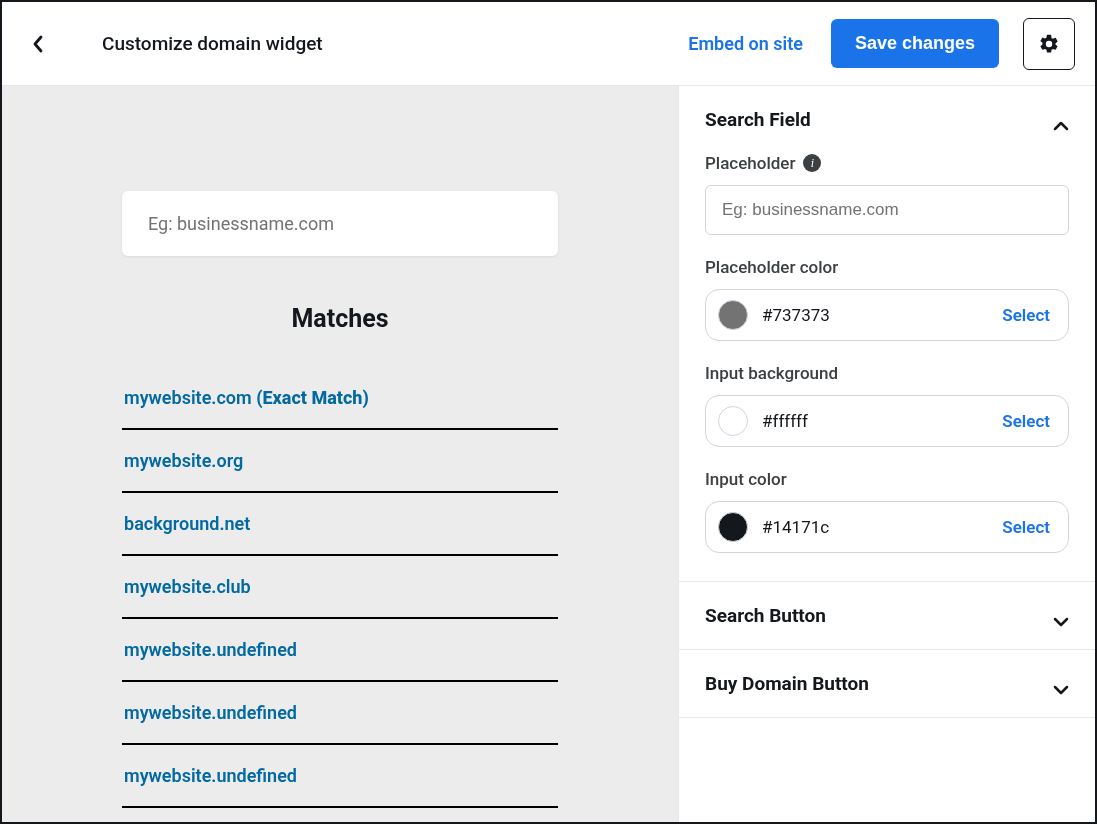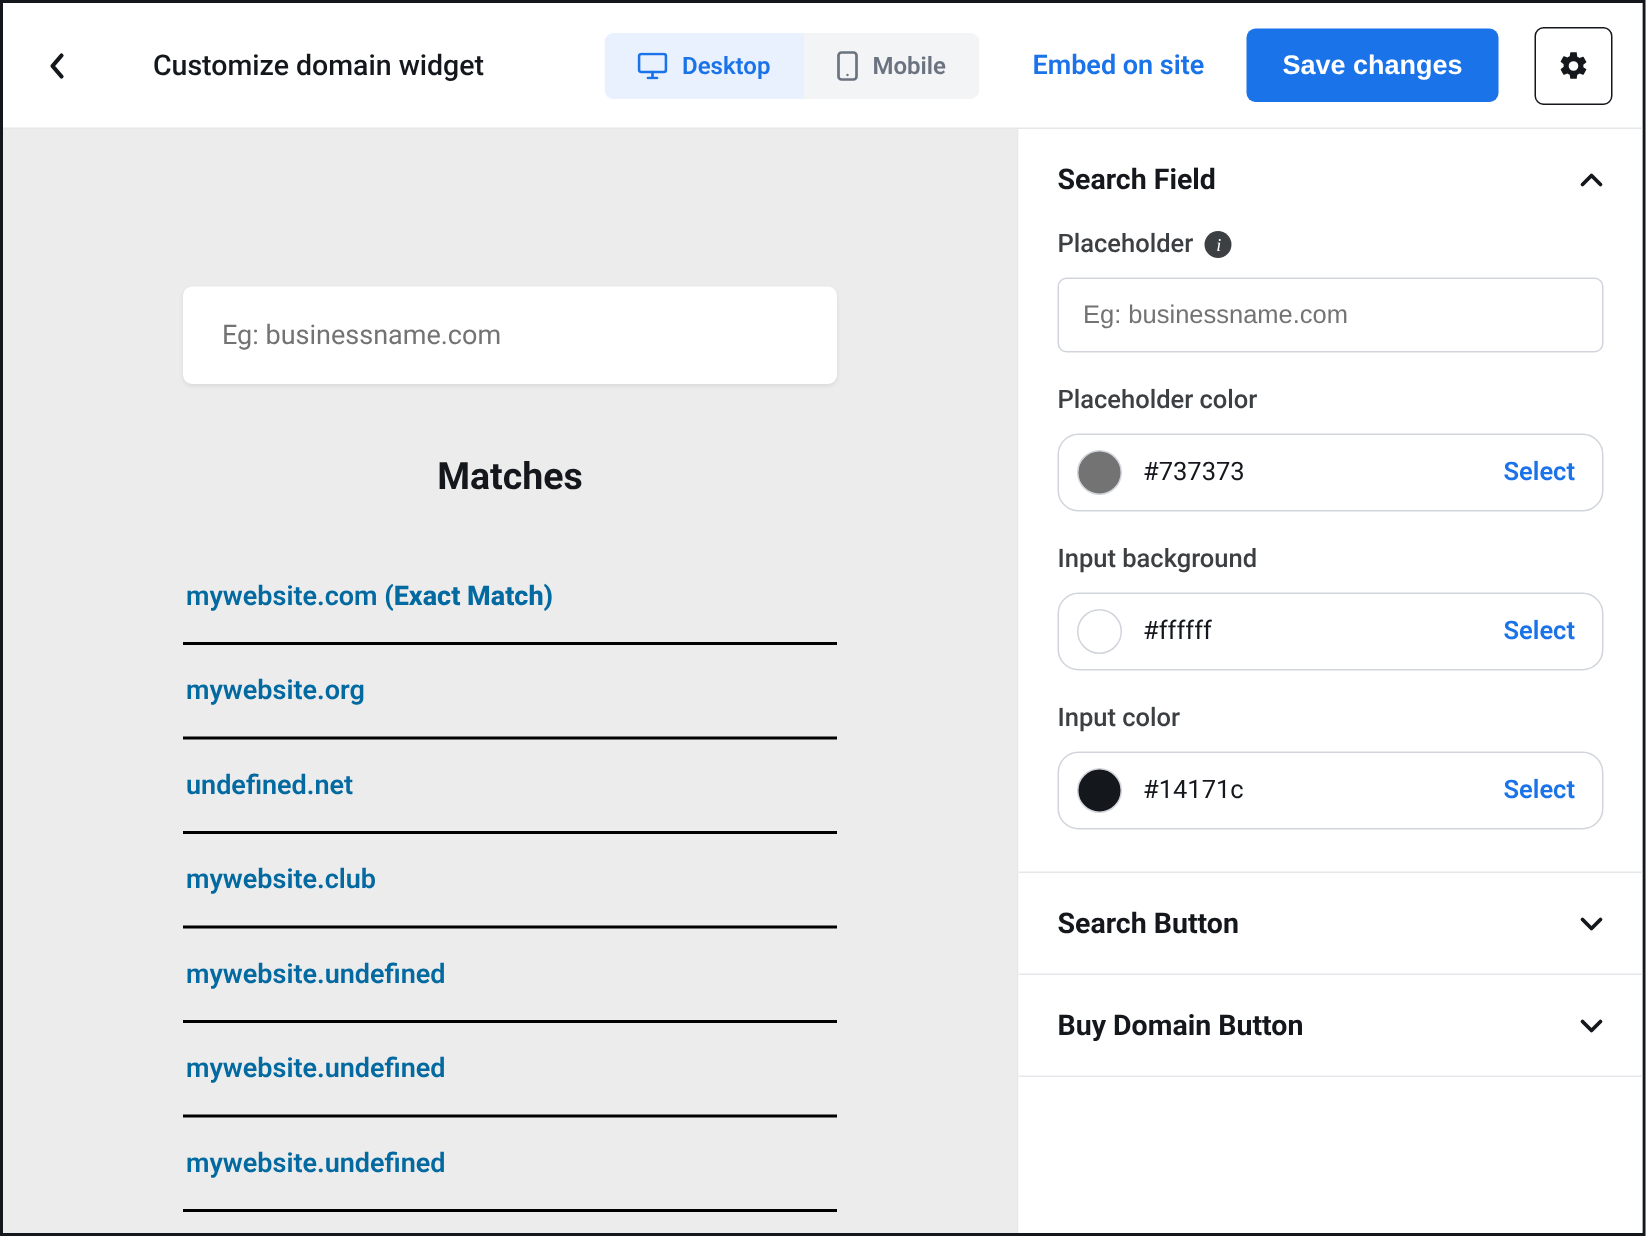--- a/index.html
+++ b/index.html
@@ -132,21 +132,21 @@
   .side-panel {
     width: 416px;
     background: #fff;
     overflow-y: auto;
   }
   .accordion {
     border-bottom: 1px solid #e5e7eb;
   }
   .accordion-header {
     display: flex;
-    align-items: center;
+    align-items: flex-end;
     justify-content: space-between;
     padding: 22px 26px;
     font-size: 19px;
     font-weight: 700;
     color: #14171c;
     cursor: pointer;
   }
   .accordion-body {
     padding: 0 26px 22px 26px;
   }
@@ -217,36 +217,20 @@
 <body>
 
 <div class="header">
   <div class="back-btn">
     <svg width="12" height="18" viewBox="0 0 12 18">
         <path d="M9 2 L3 9 L9 16" stroke="#14171c" stroke-width="2.8" fill="none" stroke-linecap="round" stroke-linejoin="round"></path>
       </svg>
   </div>
   <div class="page-title">Customize domain widget</div>
 
-  <div class="view-toggle-group">
-    <div class="view-toggle active">
-      <svg width="20" height="18" viewBox="0 0 20 18">
-          <rect x="1" y="1" width="18" height="12" rx="1.5" stroke="#1a73e8" stroke-width="1.8" fill="none"></rect>
-          <path d="M7 17 h6 M10 13 v4" stroke="#1a73e8" stroke-width="1.8" stroke-linecap="round"></path>
-        </svg>
-      <span>Desktop</span>
-    </div>
-    <div class="view-toggle inactive">
-      <svg width="14" height="20" viewBox="0 0 14 20">
-          <rect x="1" y="1" width="12" height="18" rx="2" stroke="#6b7280" stroke-width="1.8" fill="none"></rect>
-          <circle cx="7" cy="16" r="0.8" fill="#6b7280"></circle>
-        </svg>
-      <span>Mobile</span>
-    </div>
-  </div>
 
   <div class="header-spacer"></div>
 
   <span class="embed-link">Embed on site</span>
   <button class="save-btn">Save changes</button>
   <div class="gear-btn">
     <svg width="22" height="22" viewBox="0 0 24 24">
         <path fill="#14171c" d="M19.14,12.94a7.07,7.07,0,0,0,.05-.94,7.07,7.07,0,0,0-.05-.94l2.03-1.58a.5.5,0,0,0,.12-.64l-1.92-3.32a.5.5,0,0,0-.61-.22l-2.39.96a7.22,7.22,0,0,0-1.62-.94l-.36-2.54A.5.5,0,0,0,13.9,2H10.1a.5.5,0,0,0-.49.42L9.25,4.96a7.22,7.22,0,0,0-1.62.94L5.24,4.94a.5.5,0,0,0-.61.22L2.71,8.48a.5.5,0,0,0,.12.64l2.03,1.58a7.07,7.07,0,0,0-.05.94,7.07,7.07,0,0,0,.05.94L2.83,14.16a.5.5,0,0,0-.12.64l1.92,3.32a.5.5,0,0,0,.61.22l2.39-.96a7.22,7.22,0,0,0,1.62.94l.36,2.54a.5.5,0,0,0,.49.42h3.8a.5.5,0,0,0,.49-.42l.36-2.54a7.22,7.22,0,0,0,1.62-.94l2.39.96a.5.5,0,0,0,.61-.22l1.92-3.32a.5.5,0,0,0-.12-.64ZM12,15.5A3.5,3.5,0,1,1,15.5,12,3.5,3.5,0,0,1,12,15.5Z"></path>
       </svg>
   </div>
@@ -254,21 +238,21 @@
 
 <div class="content">
 
   <div class="preview-pane">
     <div class="preview-inner">
       <div class="preview-search">Eg: businessname.com</div>
       <div class="matches-title">Matches</div>
       <div id="results-list">
           <div class="match-item"><span>mywebsite.com</span><span class="exact">  (Exact Match)</span></div>
           <div class="match-item"><span>mywebsite.org</span></div>
-          <div class="match-item"><span>undefined.net</span></div>
+          <div class="match-item"><span>background.net</span></div>
           <div class="match-item"><span>mywebsite.club</span></div>
           <div class="match-item"><span>mywebsite.undefined</span></div>
           <div class="match-item"><span>mywebsite.undefined</span></div>
           <div class="match-item"><span>mywebsite.undefined</span></div>
         </div>
     </div>
   </div>
 
   <div class="side-panel">
 

